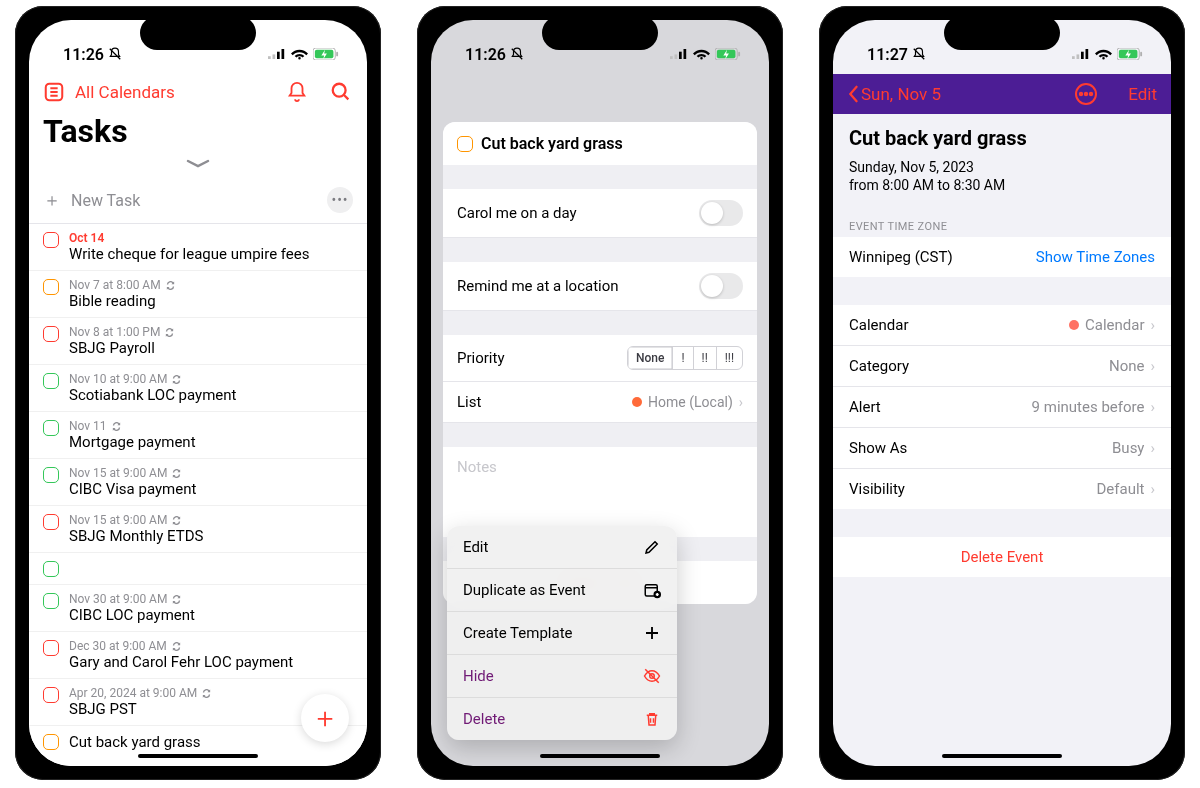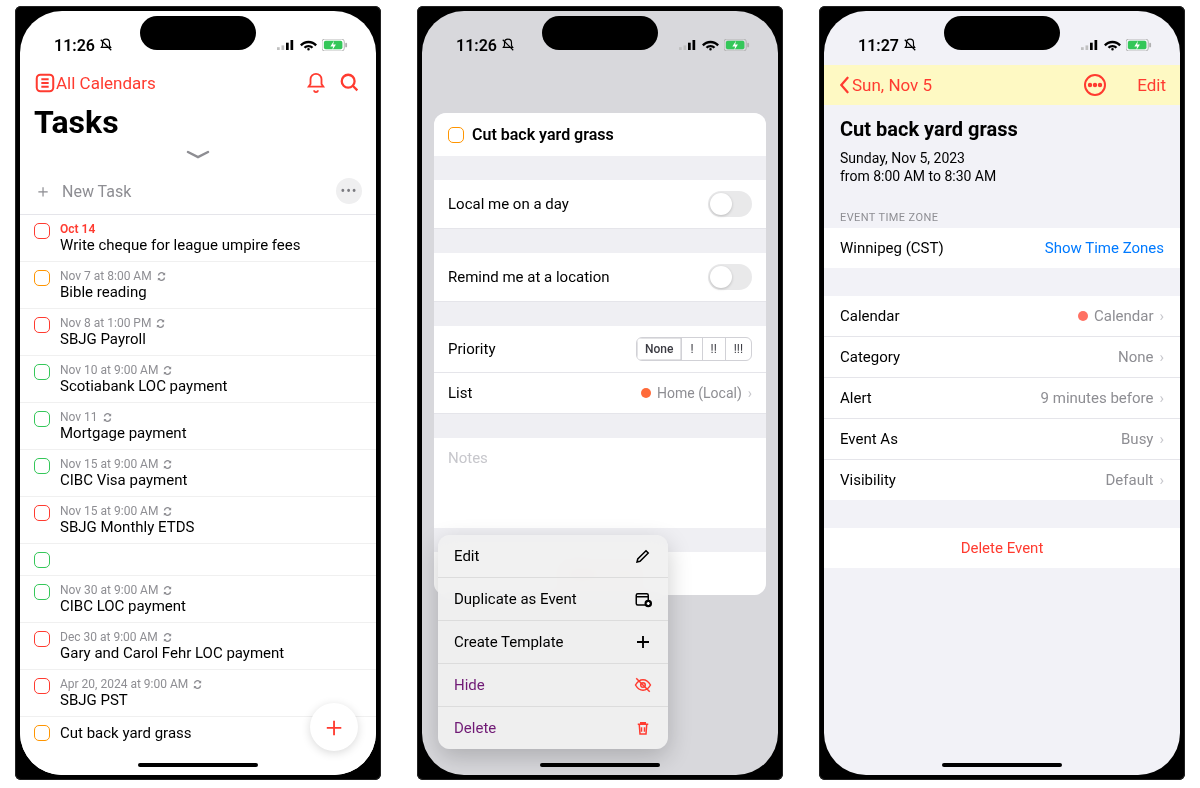--- a/index.html
+++ b/index.html
@@ -8,22 +8,22 @@
     font-family: -apple-system, BlinkMacSystemFont, "Segoe UI", Roboto, Helvetica, Arial, sans-serif;
     display: flex;
     justify-content: center;
     gap: 36px;
     padding: 6px 10px;
   }
   .phone {
     width: 366px;
     height: 774px;
     background: #000;
-    border-radius: 6px;
-    padding: 5px;
+    border-radius: 28px;
+    padding: 14px;
     position: relative;
     box-shadow: 0 0 0 1px #222 inset;
   }
   .screen {
     width: 100%;
     height: 100%;
     background: #f2f2f7;
     border-radius: 42px;
     overflow: hidden;
     position: relative;
@@ -57,21 +57,21 @@
   .sig-icon   { width: 18px; }
   .wifi-icon  { width: 17px; }
   .battery-icon { width: 26px; }
 
   
   .nav1 {
     background: #fff;
     display: flex;
     align-items: center;
     padding: 6px 14px;
-    gap: 0;
+    gap: 10px;
   }
   .nav1 .title { color: #ff3b30; font-size: 17px; flex: 1; }
   .nav1 .icon-btn { color: #ff3b30; width: 24px; height: 24px; display: flex; align-items: center; justify-content: center; margin-left: 10px;}
   .header1 {
     background: #fff;
     padding: 2px 14px 2px;
   }
   .header1 h1 { font-size: 32px; font-weight: 700; }
   .chev-row { text-align: center; color: #8e8e93; padding: 2px 0 6px; background:#fff;}
   .newtask-row {
@@ -246,21 +246,21 @@
   .cm-item:last-child { border-bottom: none; }
   .cm-item.destructive { color: #701a75; }
   .cm-icon { width: 18px; height: 18px; }
 
   
   .nav3 {
     display: flex;
     align-items: center;
     padding: 8px 14px;
     gap: 18px;
-    background: #fef9c3;
+    background: #4c1d95;
   }
   .nav3 .back { color: #ff3b30; font-size: 17px; display: flex; align-items: center; gap: 2px; flex: 1; }
   .nav3 .icon-circle { color: #ff3b30; }
   .nav3 .edit-btn { color: #ff3b30; font-size: 17px; margin-left: 12px; }
   .event-header { padding: 12px 16px 18px; }
   .event-header h2 { font-size: 20px; font-weight: 700; margin-bottom: 8px; }
   .event-sub { font-size: 14px; color: #000; line-height: 1.3; }
   .section-label {
     font-size: 11px;
     color: #8e8e93;
@@ -490,21 +490,21 @@
       </div>
     </div>
 
     <div class="sheet">
       <div class="sheet-title-row">
         <span class="checkbox cb-orange"></span>
         <span>Cut back yard grass</span>
       </div>
       <div class="section-gap"></div>
       <div class="row">
-        <span>Local me on a day</span>
+        <span>Carol me on a day</span>
         <span class="toggle"></span>
       </div>
       <div class="section-gap"></div>
       <div class="row">
         <span>Remind me at a location</span>
         <span class="toggle"></span>
       </div>
       <div class="section-gap"></div>
       <div class="row">
         <span>Priority</span>
@@ -654,21 +654,21 @@
         </span>
     </div>
     <div class="row3 has-border">
       <span>Alert</span>
       <span class="value">
           <span>9 minutes before</span>
           <span class="chev">›</span>
         </span>
     </div>
     <div class="row3 has-border">
-      <span>Event As</span>
+      <span>Show As</span>
       <span class="value">
           <span>Busy</span>
           <span class="chev">›</span>
         </span>
     </div>
     <div class="row3">
       <span>Visibility</span>
       <span class="value">
           <span>Default</span>
           <span class="chev">›</span>

